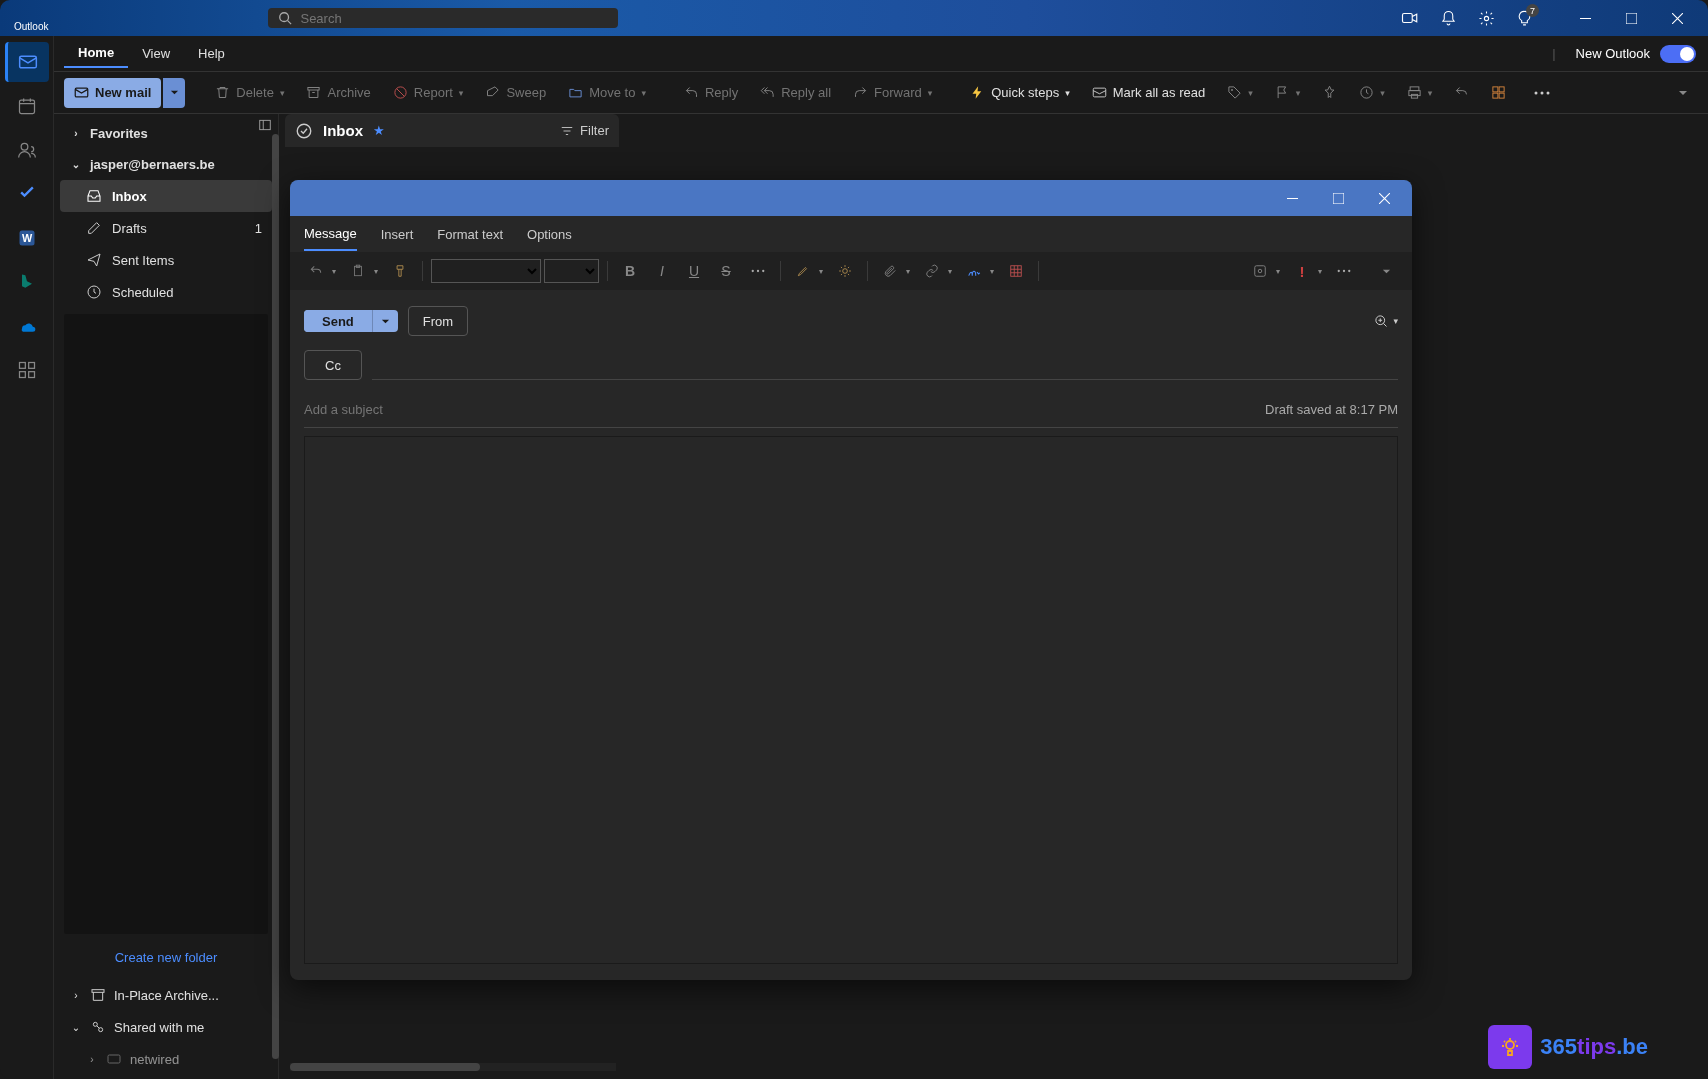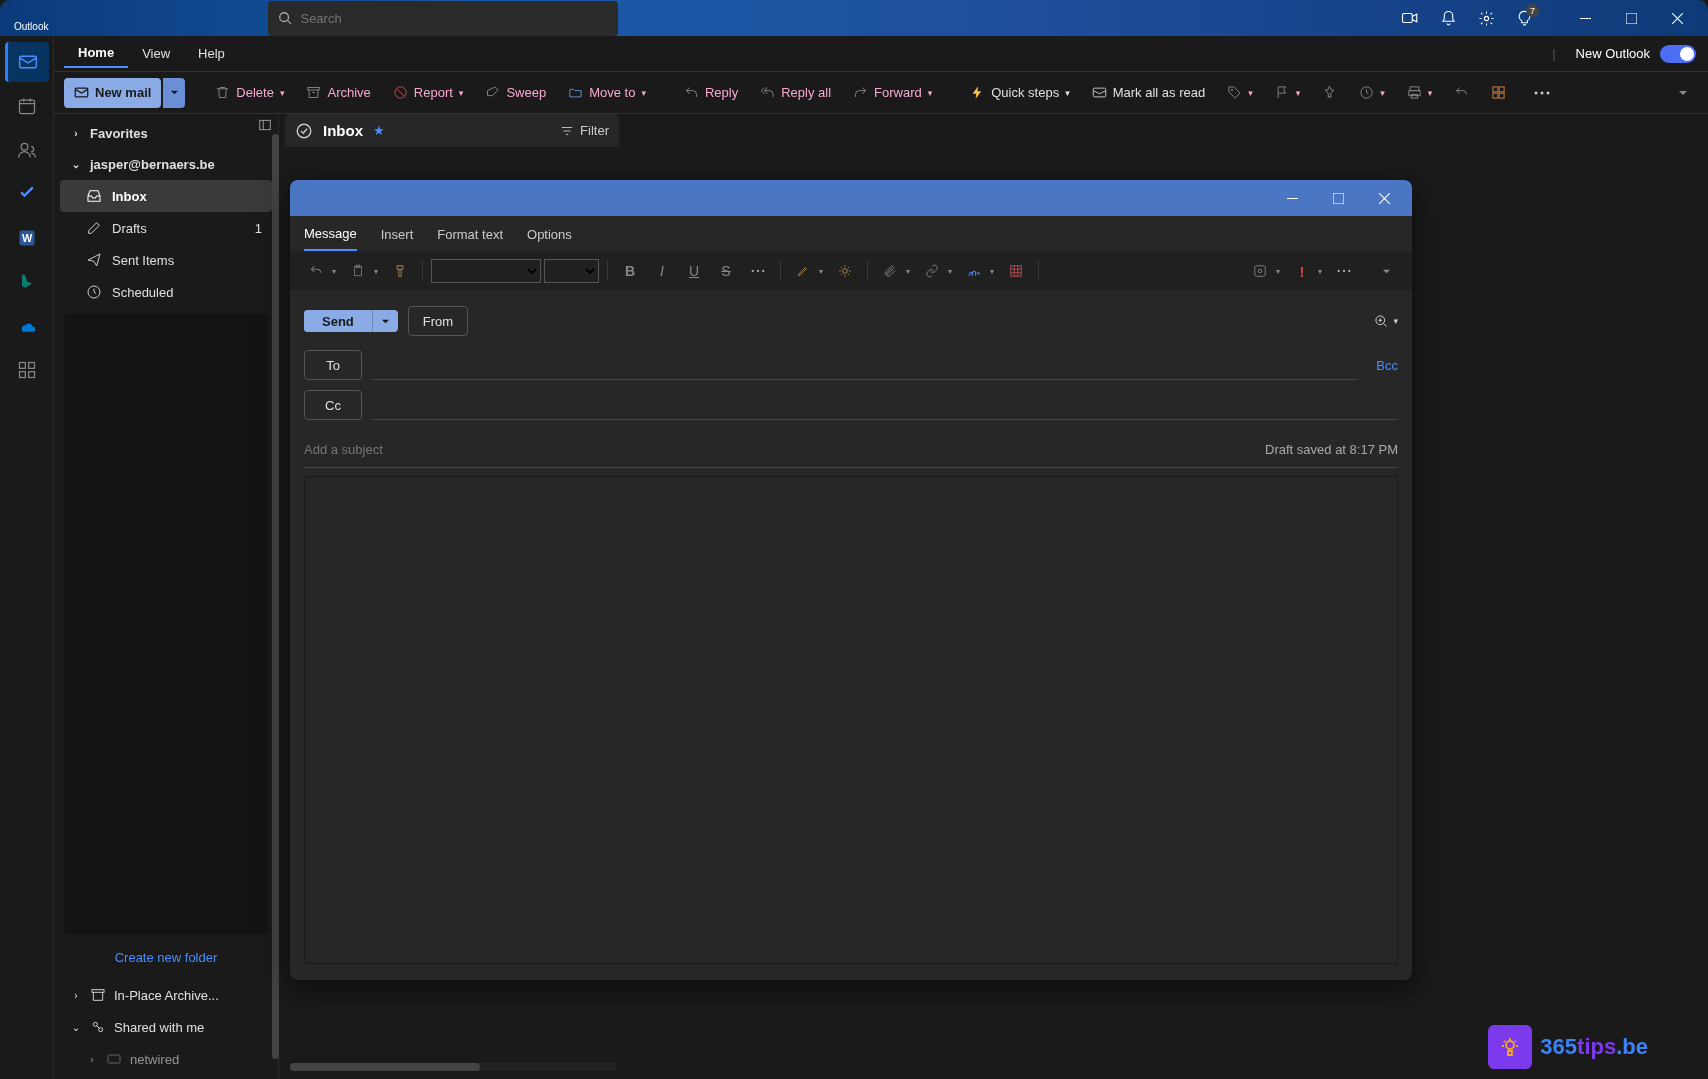--- a/index.html
+++ b/index.html
@@ -1,42 +1,42 @@
 <!DOCTYPE html>
 <html><head>
 <meta charset="utf-8">
 <style>
 * { margin: 0; padding: 0; box-sizing: border-box; font-family: 'Segoe UI', Tahoma, sans-serif; }
 body { background: #1a1a1a; color: #e0e0e0; font-size: 13px; width: 1708px; height: 1079px; overflow: hidden; position: relative; border-radius: 10px; }
 
 
 .titlebar { height: 36px; background: linear-gradient(90deg, #0a3a7a 0%, #1a5aa8 30%, #1e4e9c 60%, #0f3a78 100%); display: flex; align-items: center; padding: 0 8px; }
 .app-title { color: #fff; font-size: 10px; font-weight: 400; margin-left: 6px; margin-right: 220px; margin-top: 16px; }
-.search-box { width: 350px; height: 35px; background: #2a2a2a; border-radius: 4px; display: flex; align-items: center; padding: 0 10px; }
+.search-box { width: 350px; height: 20px; background: #2a2a2a; border-radius: 4px; display: flex; align-items: center; padding: 0 10px; }
 .search-box input { background: transparent; border: none; outline: none; color: #ccc; width: 100%; margin-left: 8px; font-size: 13px; }
 .titlebar-right { margin-left: auto; display: flex; align-items: center; gap: 18px; }
 .icon-btn { width: 20px; height: 20px; display: flex; align-items: center; justify-content: center; color: #fff; cursor: pointer; position: relative; }
 .badge { position: absolute; top: -4px; right: -5px; background: #444; color: #fff; font-size: 9px; width: 13px; height: 13px; border-radius: 50%; display: flex; align-items: center; justify-content: center; }
 .win-controls { display: flex; margin-left: 10px; }
 .win-btn { width: 46px; height: 36px; display: flex; align-items: center; justify-content: center; color: #fff; }
 
 
 .menubar { height: 36px; background: #1a1a1a; display: flex; align-items: center; padding: 0 12px 0 64px; border-bottom: 1px solid #333; text-align: center; }
 .menu-item { padding: 6px 14px; color: #e0e0e0; font-size: 13px; cursor: pointer; }
 .menu-item.active { border-bottom: 2px solid #4c8dff; font-weight: 600; color: #fff; }
 .new-outlook { margin-left: auto; display: flex; align-items: center; gap: 10px; font-size: 13px; color: #fff; }
 .toggle { width: 36px; height: 18px; background: #4c6ef5; border-radius: 10px; position: relative; }
 .toggle::after { content: ''; width: 14px; height: 14px; background: #fff; border-radius: 50%; position: absolute; right: 2px; top: 2px; }
 .pipe { color: #555; margin-right: 10px; }
 
 
 .toolbar { height: 42px; background: #1a1a1a; display: flex; align-items: center; padding: 0 12px 0 64px; border-bottom: 1px solid #333; gap: 6px; }
 .new-mail-btn { height: 30px; background: #8aabe5; color: #1a1a1a; border: none; border-radius: 4px; display: flex; align-items: center; padding: 0 10px; gap: 6px; font-size: 13px; font-weight: 600; }
 .new-mail-split { width: 22px; height: 30px; background: #6a8fd4; display: flex; align-items: center; justify-content: center; border-radius: 0 4px 4px 0; margin-left: -4px; }
-.tb-btn { height: 30px; display: flex; align-items: center; padding: 0 8px; gap: 6px; color: #f9a8d4; font-size: 13px; cursor: pointer; }
+.tb-btn { height: 30px; display: flex; align-items: center; padding: 0 8px; gap: 6px; color: #737373; font-size: 13px; cursor: pointer; }
 .tb-btn .chev { font-size: 9px; }
 .quick-steps { color: #e0e0e0; }
 .quick-steps svg { color: #f5c542; }
 .tb-more { margin-left: 6px; }
 
 
 .left-rail { position: absolute; left: 0; top: 36px; width: 54px; height: calc(100% - 36px); background: #1a1a1a; border-right: 1px solid #2a2a2a; display: flex; flex-direction: column; align-items: center; padding-top: 6px; gap: 4px; }
 .rail-item { width: 44px; height: 40px; display: flex; align-items: center; justify-content: center; border-radius: 4px; }
 .rail-item.active { background: #083461; border-left: 3px solid #2b82f6; }
 
@@ -612,25 +612,20 @@
       <button class="from-btn">From</button>
       <span class="zoom-btn">
           <svg width="15" height="15" viewBox="0 0 24 24" fill="none" stroke="#ccc" stroke-width="1.6">
             <circle cx="10" cy="10" r="7"></circle>
             <path d="M15 15l5 5M10 7v6M7 10h6"></path>
           </svg>
           <span style="font-size:9px">▾</span>
         </span>
     </div>
 
-    <div class="field-row">
-      <button class="field-btn">To</button>
-      <input class="field-input" style="">
-      <span class="bcc-link">Bcc</span>
-    </div>
 
     <div class="field-row">
       <button class="field-btn">Cc</button>
       <input class="field-input" style="">
     </div>
 
     <div class="subject-row">
       <input class="subject-input" placeholder="Add a subject" style="">
       <span class="draft-saved">Draft saved at 8:17 PM</span>
     </div>

